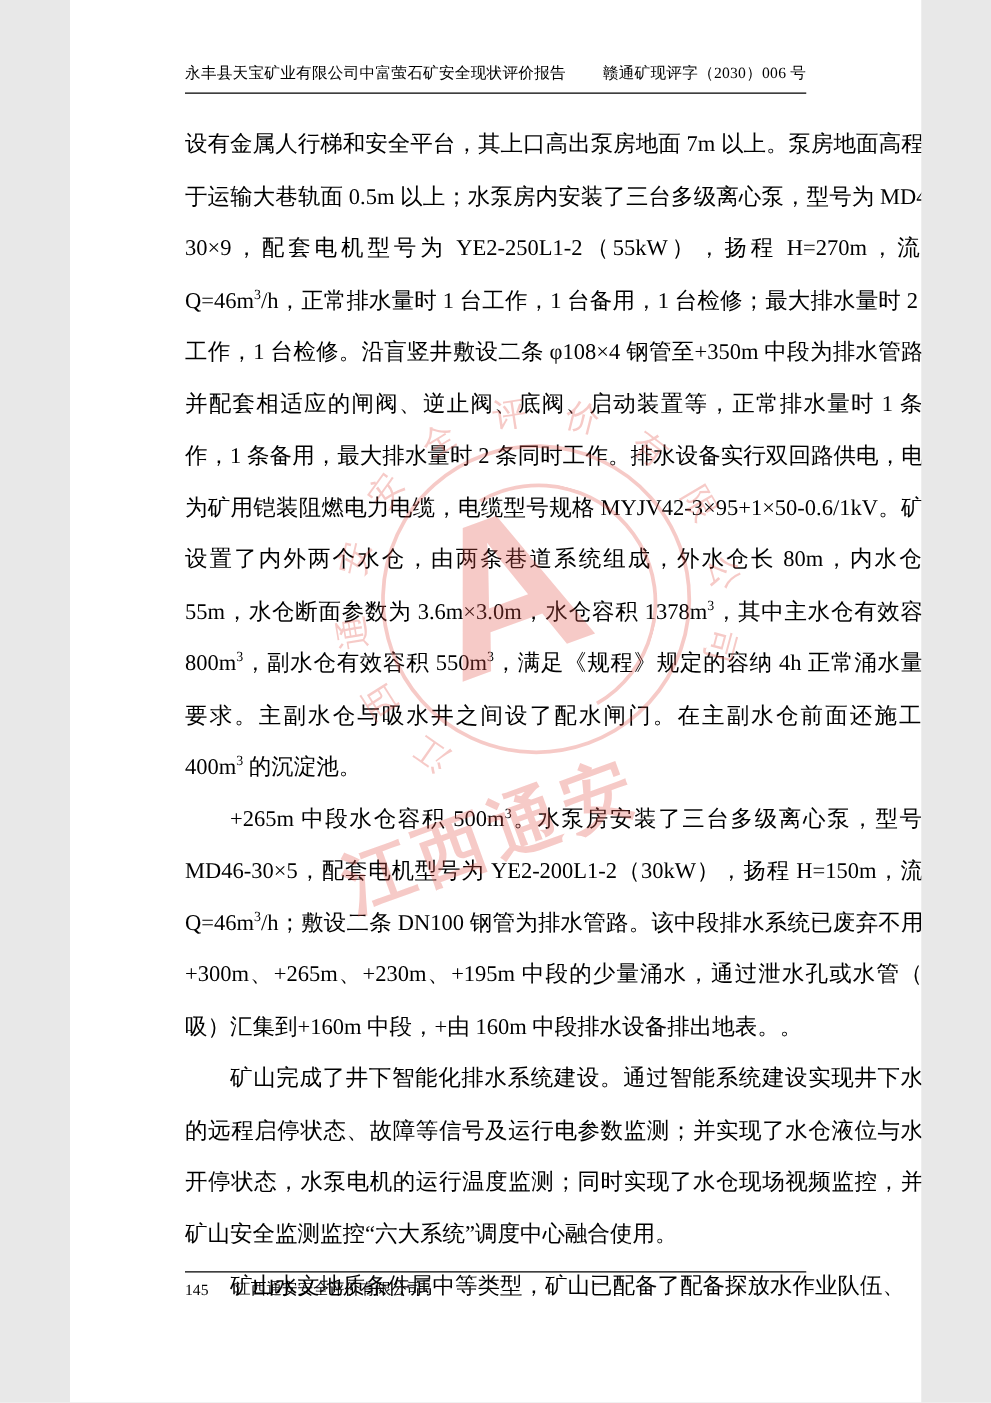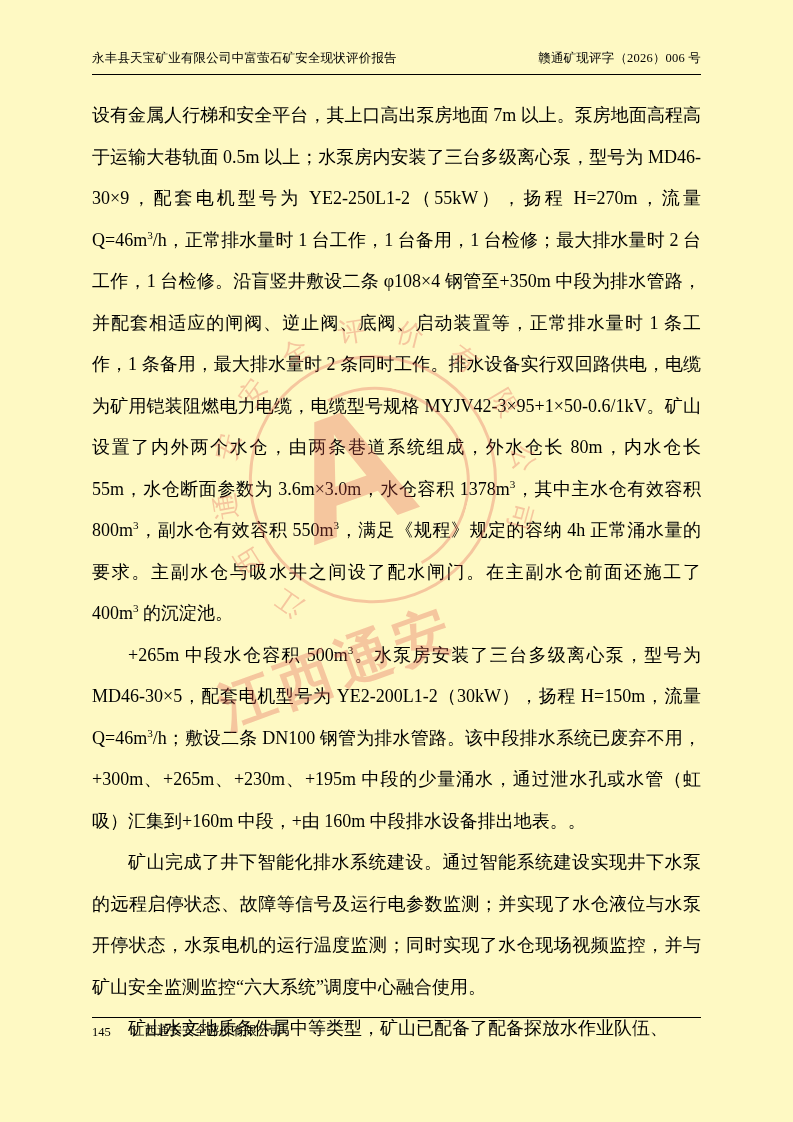--- a/index.html
+++ b/index.html
@@ -2,23 +2,23 @@
 <html><head>
 <meta charset="utf-8">
 <style>
   html, body {
     margin: 0;
     padding: 0;
     background: #e8e8e8;
   }
   .page {
     position: relative;
-    width: 793px;
+    width: 681px;
     height: 1122px;
-    background: #fef9c3;
+    background: #ffffff;
     margin: 0 auto;
     overflow: hidden;
     font-family: "Liberation Serif", "DejaVu Serif", serif;
     color: #000000;
   }
 
   
   .header {
     position: absolute;
     top: 50px;
@@ -176,21 +176,21 @@
     white-space: nowrap;
   }
 </style>
 </head>
 <body>
 
 <div class="page">
 
   <div class="header">
     <div class="header-left">永丰县天宝矿业有限公司中富萤石矿安全现状评价报告</div>
-    <div class="header-right">赣通矿现评字（2026）006 号</div>
+    <div class="header-right">赣通矿现评字（2030）006 号</div>
   </div>
   <div class="header-rule"></div>
 
   <div class="watermark">
     <div class="wm-inner">
       <div class="wm-circle"></div>
       <div class="wm-arc"></div>
       <div class="wm-a">A</div>
       <div class="wm-ring-text">
           <span style="left: 76.1272px; top: 213.036px; transform: rotate(-125deg);">江</span>

